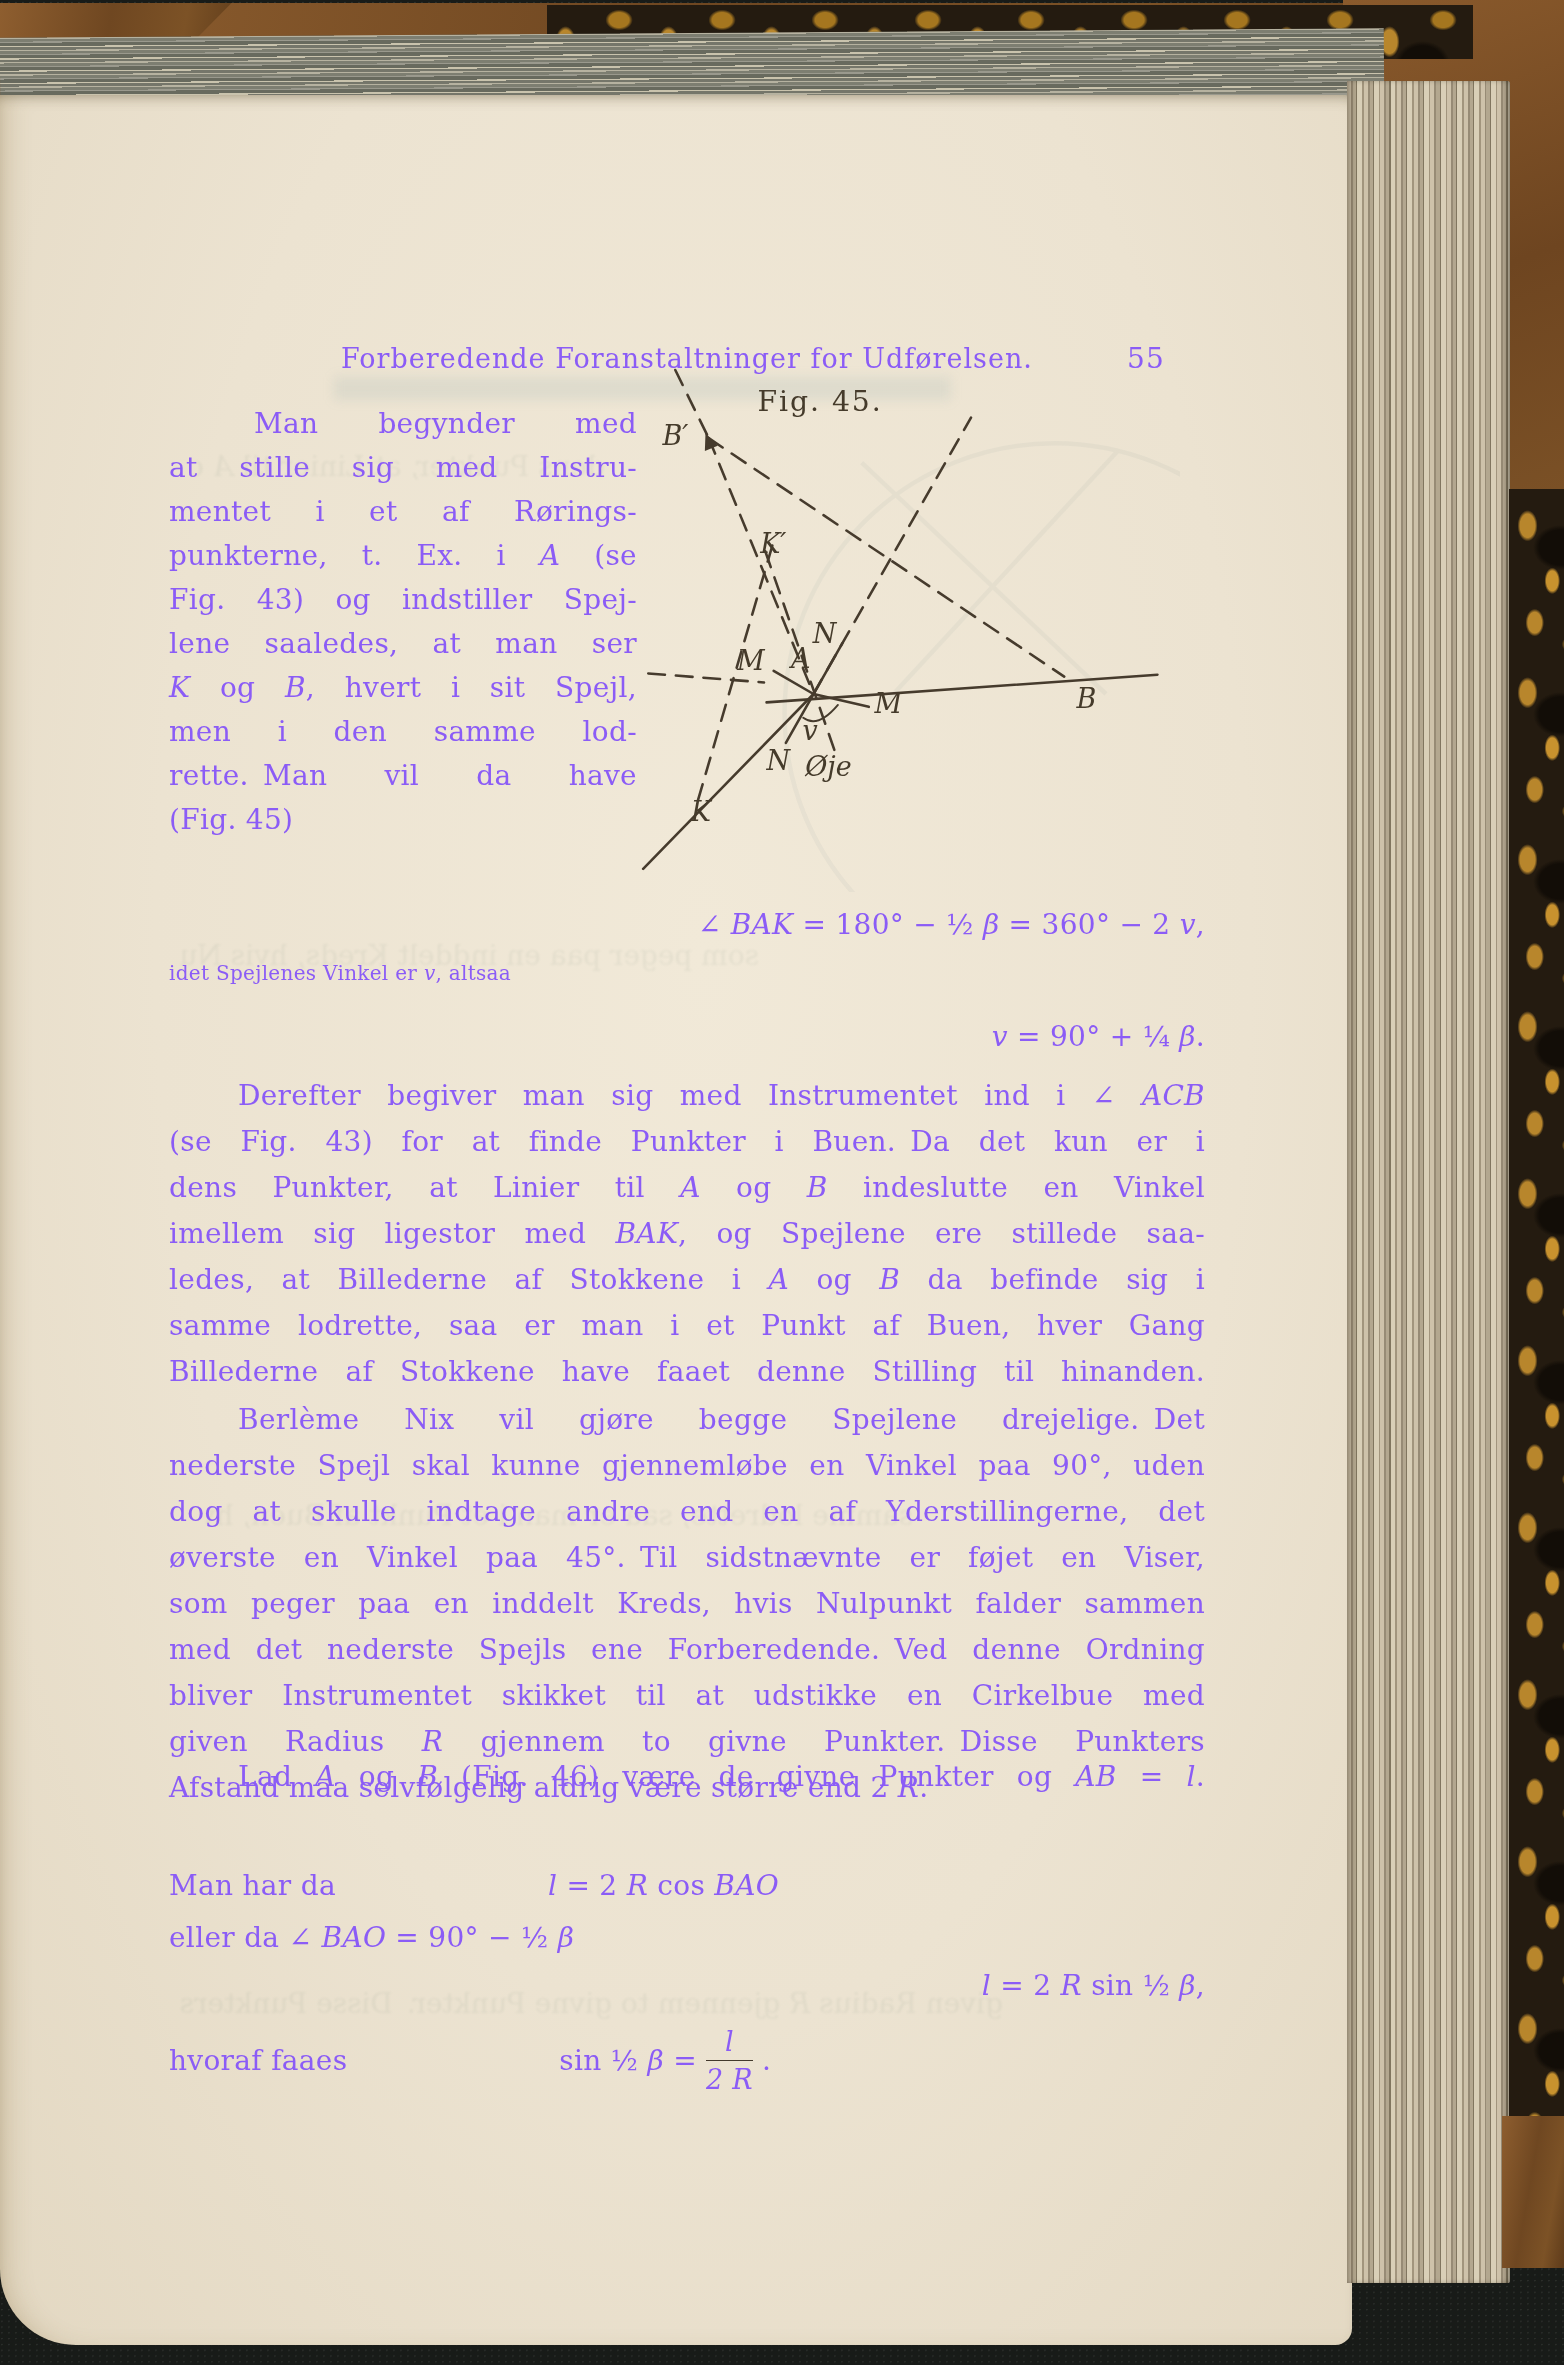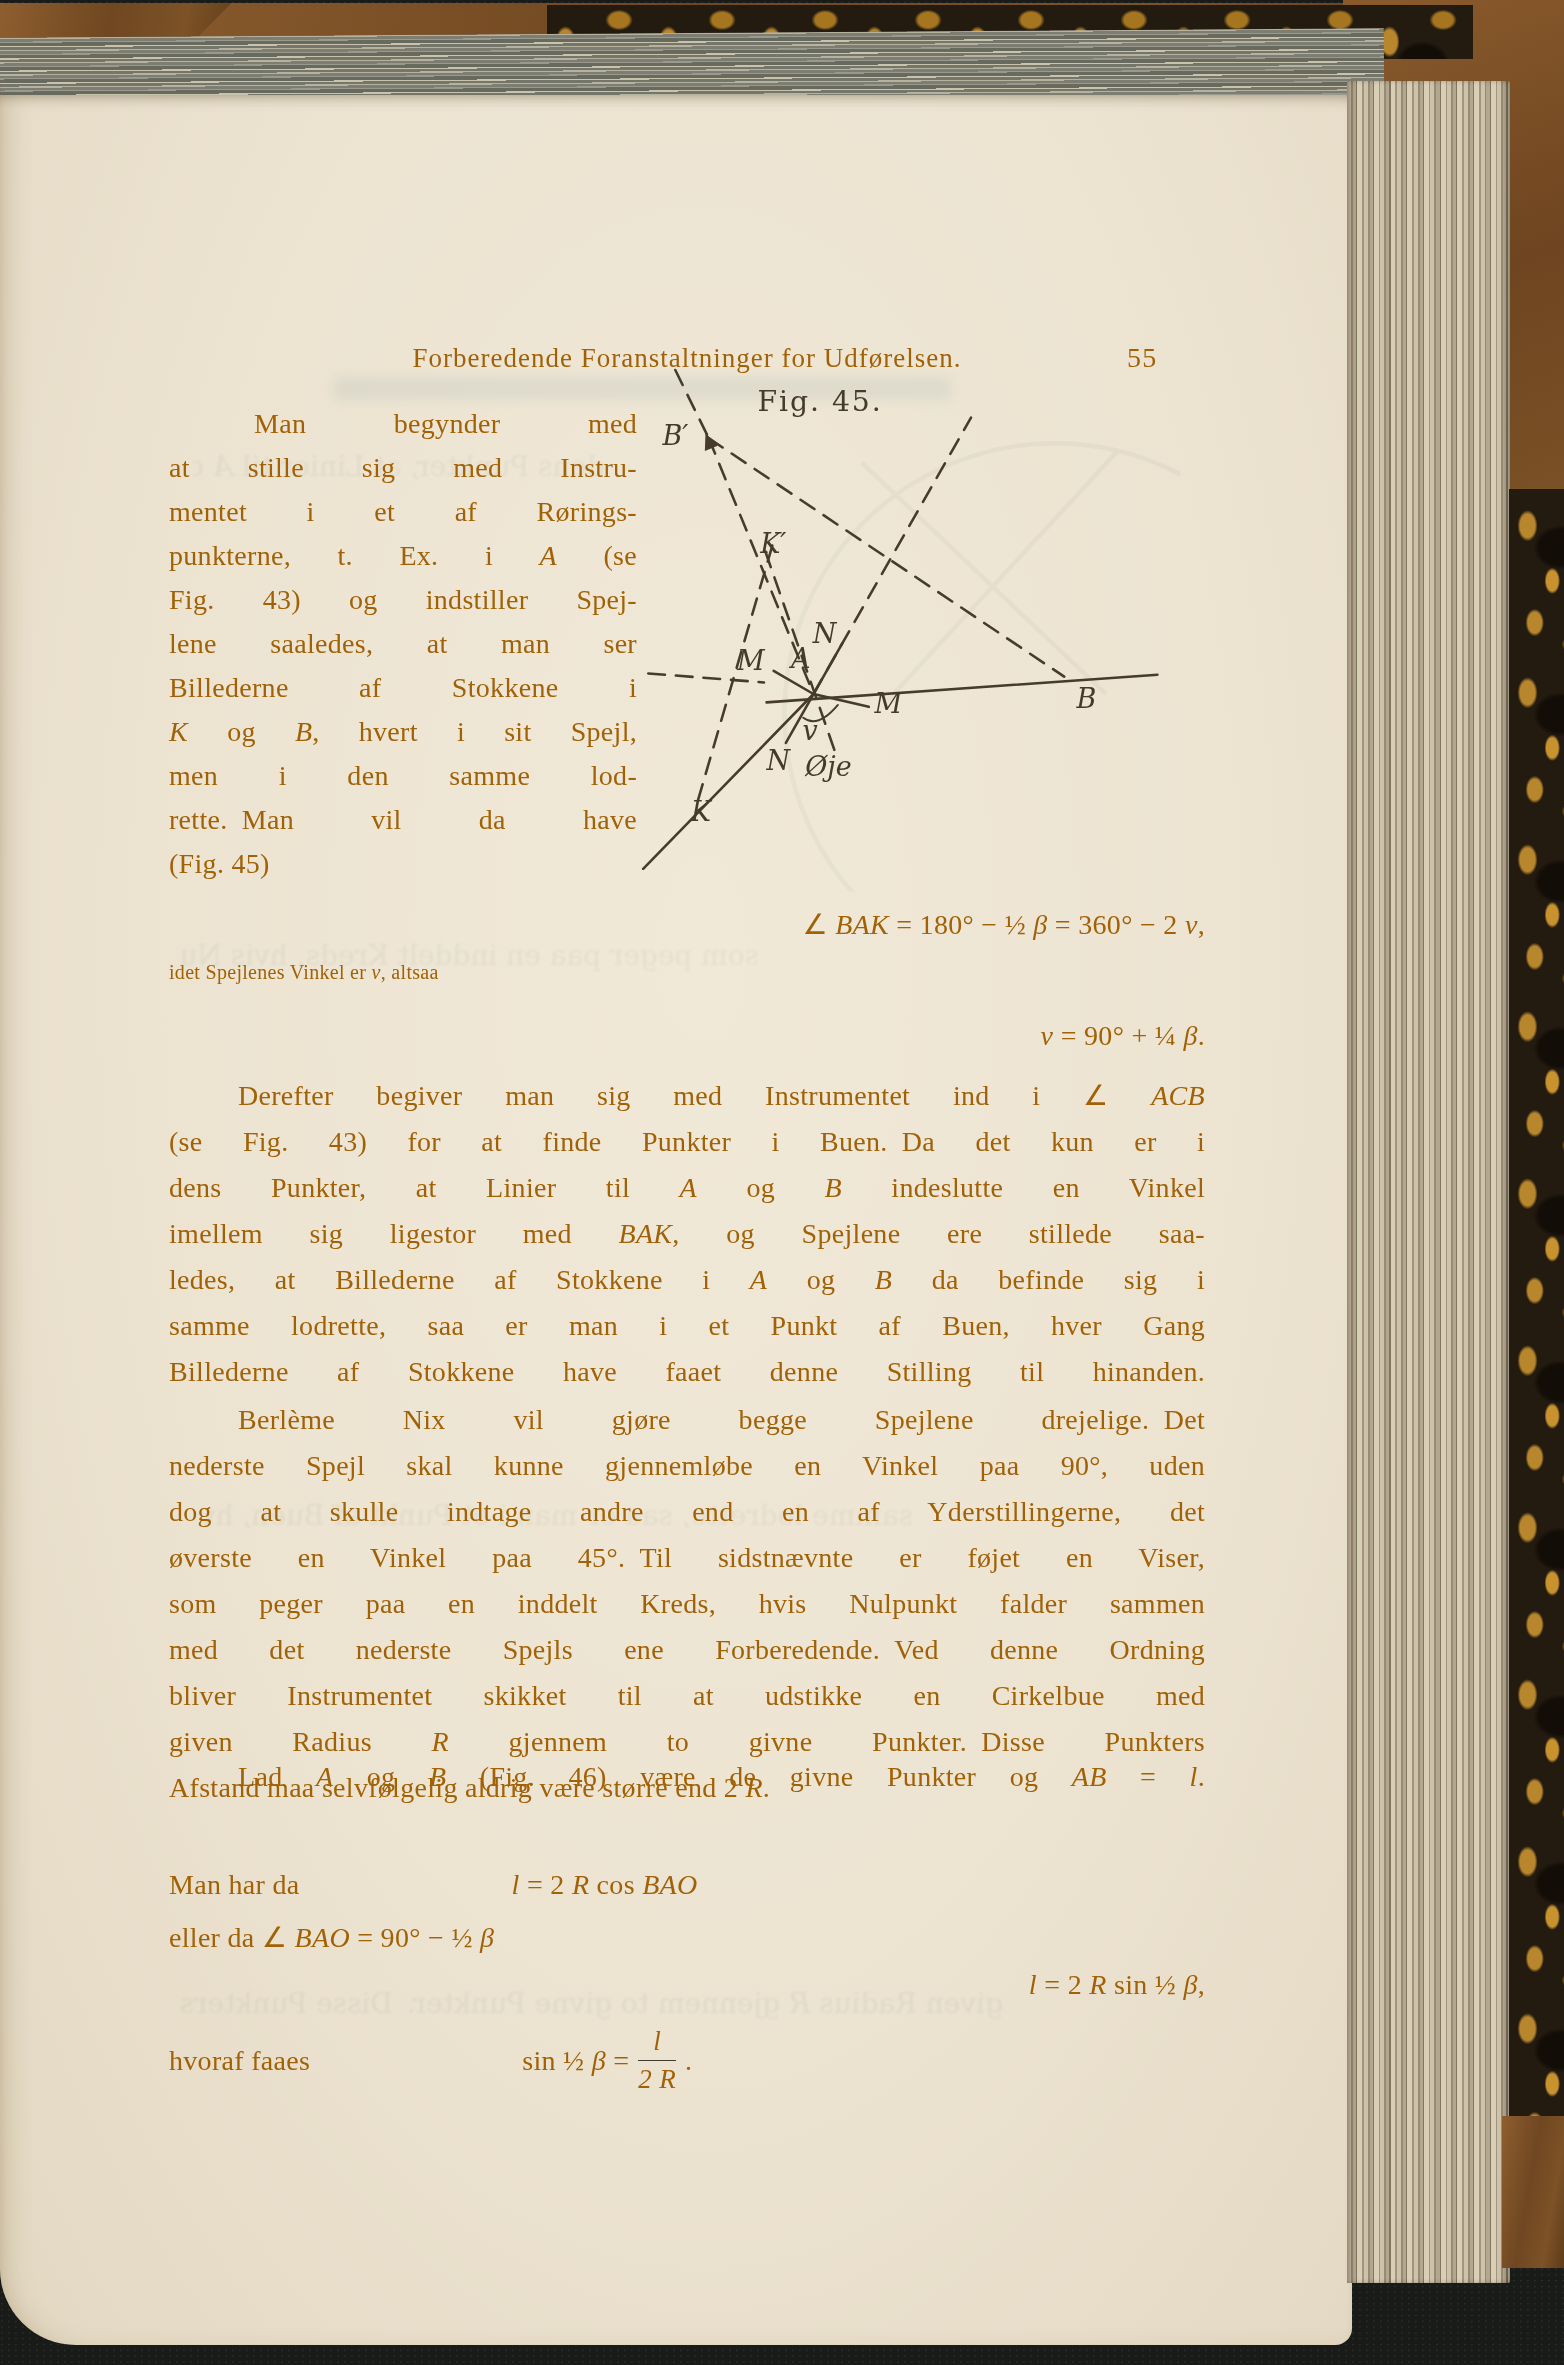--- a/index.html
+++ b/index.html
@@ -51,21 +51,21 @@
     box-shadow:inset 16.7px 0 26px -11.6px rgba(120,90,40,.25), inset 0 9px 14px -9px rgba(90,80,55,.55);
   }
   .fore-edge{
     left:1347px;top:81px;width:163px;height:2202px;z-index:4;
     background:repeating-linear-gradient(to right,
       #cec2aa 0 3.9px,#978b75 3.9px 5.8px,#b3a78f 5.8px 9px,#81765f 9px 10.3px,#d9cfb7 10.3px 15px,#a2957d 15px 16.7px);
     box-shadow:inset 6.4px 0 9px -5.1px rgba(40,30,15,.55), inset -5.1px 0 6.4px -3.9px rgba(20,15,8,.6);
     border-radius:0 2.6px 2.6px 0;
   }
   
-  .txt{color:#a16207;letter-spacing:0.3px;font-family:Liberation Serif, serif;}
+  .txt{color:#8b5cf6;letter-spacing:0.3px;}
   .jline{text-align:justify;text-align-last:justify;height:44px;}
   .p2 .jline{height:46px;}
   .lastline{text-align:left;text-align-last:left;}
   .header{left:169px;top:343px;width:1036px;text-align:center;font-size:27px;z-index:6;letter-spacing:1px;}
   .pageno{left:1127px;top:342px;font-size:28px;z-index:6;letter-spacing:1.3px;}
   .intro{left:169px;top:387px;width:468px;font-size:28px;z-index:6;line-height:44px;}
   .indent1{padding-left:85px;box-sizing:border-box;margin-top:15px;}
   .indent2{padding-left:69px;box-sizing:border-box;}
   .eq-center{left:169px;width:1036px;text-align:right;font-size:28px;z-index:6;}
   .line-left{left:169px;font-size:20px;z-index:6;}
@@ -110,21 +110,20 @@
 <div class="abs txt header">Forberedende Foranstaltninger for Udførelsen.</div>
 <div class="abs txt pageno">55</div>
 
 <div class="abs txt intro">
   <div class="jline indent1">Man begynder med</div>
   <div class="jline">at stille sig med Instru-</div>
   <div class="jline">mentet i et af Rørings-</div>
   <div class="jline">punkterne, t. Ex. i <i>A</i> (se</div>
   <div class="jline">Fig. 43) og indstiller Spej-</div>
   <div class="jline">lene saaledes, at man ser</div>
-  <div class="jline">Billederne af Stokkene i</div>
   <div class="jline"><i>K</i> og <i>B</i>, hvert i sit Spejl,</div>
   <div class="jline">men i den samme lod-</div>
   <div class="jline">rette. Man vil da have</div>
   <div class="jline lastline">(Fig. 45)</div>
 </div>
 
 <svg class="abs fig" width="553" height="540" viewBox="975 548 860 840">
 
   <g opacity="0.05" stroke="#4a6a74" fill="none" stroke-width="7">
     <circle cx="1640" cy="1110" r="420"></circle>

